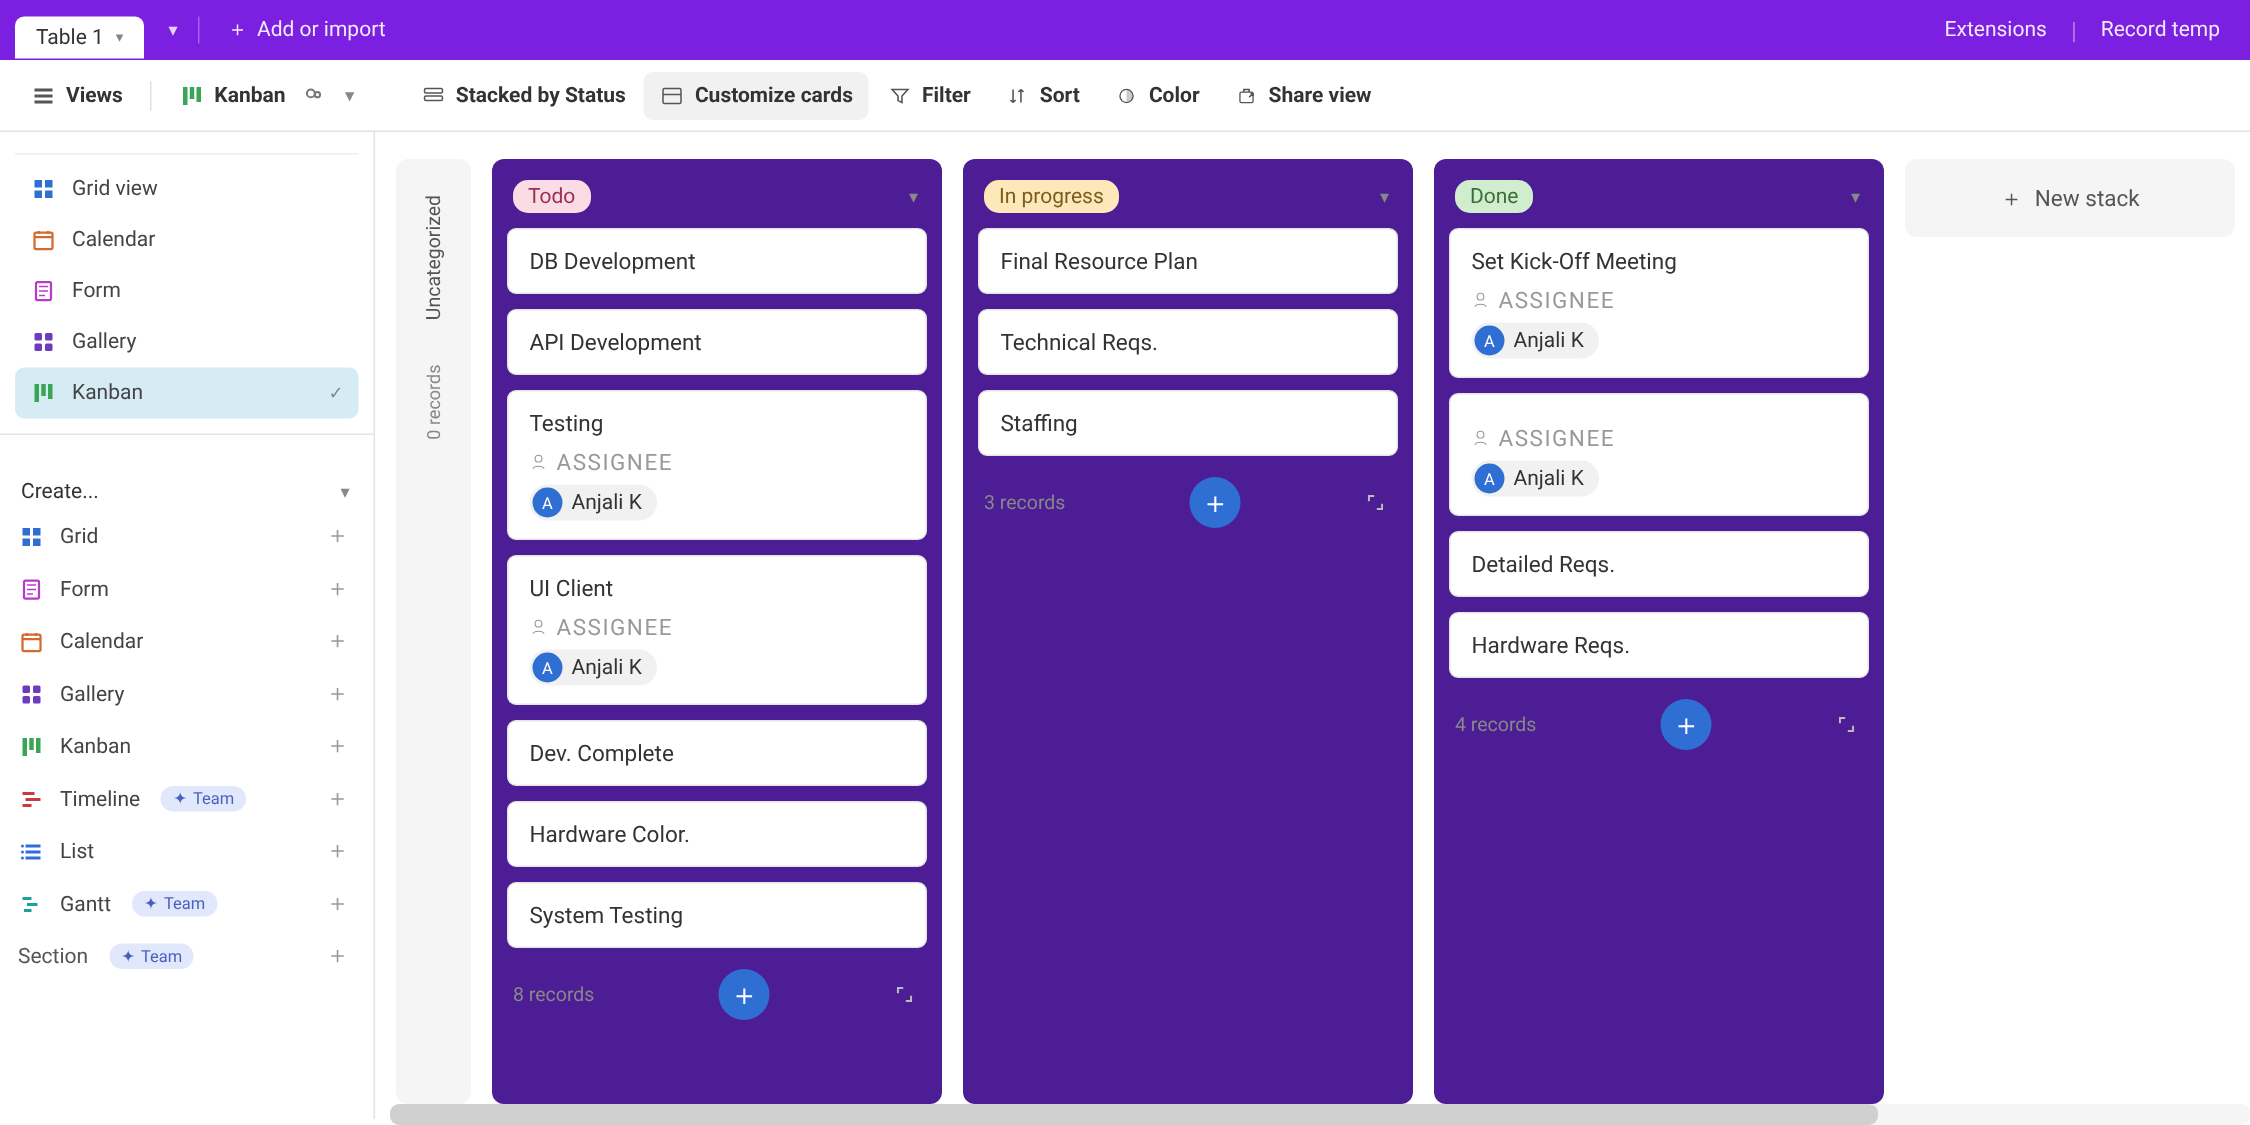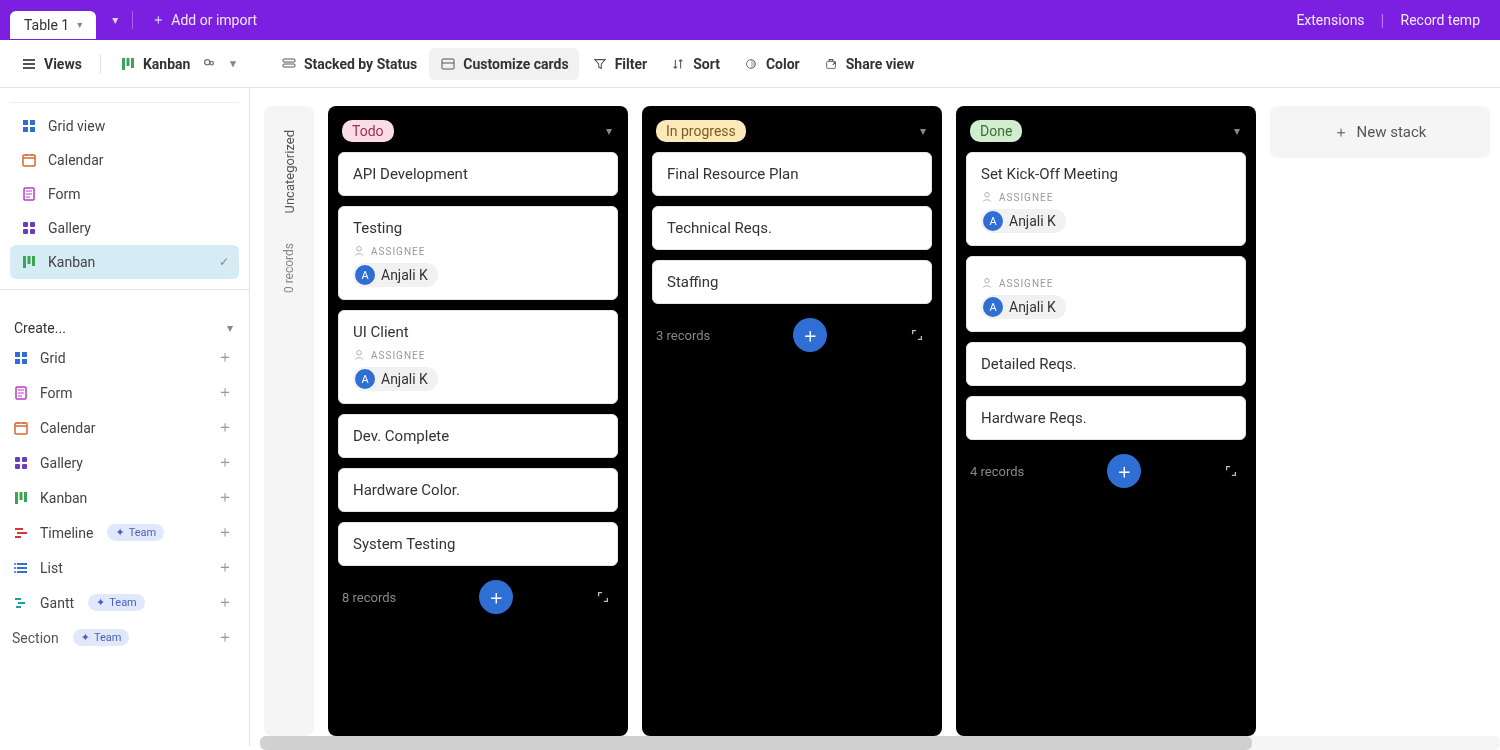--- a/index.html
+++ b/index.html
@@ -36,31 +36,31 @@
 .team-badge { background: #e2e8fb; color: #4a5fc1; font-size: 11px; padding: 2px 8px; border-radius: 10px; display:inline-flex; align-items:center; gap:4px; margin-left: 4px;}
 .ico { width: 18px; height: 18px; display:inline-flex; align-items:center; justify-content:center; flex-shrink:0; }
 
 
 .board { flex: 1; background: #fff; display: flex; gap: 14px; padding: 18px 10px 10px 14px; overflow-x: hidden; position: relative; }
 
 .uncat { width: 50px; background: #f5f5f5; border-radius: 8px; display:flex; flex-direction:column; align-items:center; justify-content:flex-start; padding: 24px 0; gap: 30px; }
 .uncat .vtxt { writing-mode: vertical-rl; transform: rotate(180deg); font-size: 13px; color: #555; }
 .uncat .vcnt { writing-mode: vertical-rl; transform: rotate(180deg); font-size: 12px; color: #888; }
 
-.stack { width: 300px; background: #000000; border-radius: 8px; padding: 10px; display:flex; flex-direction:column; max-height: 100%; }
+.stack { width: 300px; background: #4c1d95; border-radius: 8px; padding: 10px; display:flex; flex-direction:column; max-height: 100%; }
 .stack-header { display:flex; align-items:center; padding: 4px 6px 10px 4px; }
 .stack-title { font-size: 14px; padding: 3px 10px; border-radius: 10px; }
 .stack-title.todo { background: #fadce4; color: #9b2f54; }
 .stack-title.inprogress { background: #fce8b8; color: #7a5d1f; }
 .stack-title.done { background: #d0edcd; color: #3e6d3b; }
 .stack-chev { margin-left: auto; color: #888; font-size: 12px; cursor:pointer; }
 
 .cards { display:flex; flex-direction:column; gap: 10px; overflow-y: auto; }
 .card { background: #fff; border: 1px solid #e5e5e5; border-radius: 6px; padding: 12px 14px; font-size: 15px; color: #333; cursor:pointer; }
-.card .assignee-lbl { font-size: 10px; letter-spacing: 1px; color: #999; margin-top: 8px; display:flex; align-items:center; gap:6px;}
+.card .assignee-lbl { font-size: 15px; letter-spacing: 1px; color: #999; margin-top: 8px; display:flex; align-items:center; gap:6px;}
 .card .assignee-val { display:flex; align-items:center; gap:6px; margin-top:6px; font-size:14px; }
 .avatar { width: 20px; height: 20px; border-radius: 50%; background: #2f6fd4; color:#fff; display:inline-flex; align-items:center; justify-content:center; font-size:11px; }
 .chip { background:#f1f1f1; border-radius:12px; padding:2px 10px 2px 2px; display:inline-flex; align-items:center; gap:6px;}
 
 .stack-footer { display:flex; align-items:center; padding: 8px 4px 2px 4px; margin-top: 6px; font-size: 13px; color: #888; }
 .stack-footer .cnt { }
 .add-card { width: 34px; height: 34px; border-radius: 50%; background: #2f6fd4; color:#fff; display:inline-flex; align-items:center; justify-content:center; font-size:20px; margin: 0 auto; cursor:pointer;}
 .expand-ico { width: 18px; color:#bbb; cursor:pointer; }
 
 .newstack { min-width: 220px; height: 52px; background: #f5f5f5; border-radius: 8px; display:flex; align-items:center; justify-content:center; gap:8px; color:#555; font-size:15px; cursor:pointer; }
@@ -376,20 +376,23 @@
       <span class="vcnt">0 records</span>
     </div>
 
     <div id="stacks" style="display:flex;gap:14px;">
         <div class="stack">
     <div class="stack-header">
       <span class="stack-title todo">Todo</span>
       <span class="stack-chev">▾</span>
     </div>
     <div class="cards">
+            <div class="card">
+      <div>DB Development</div>
+            </div>
             <div class="card">
       <div>API Development</div>
             </div>
             <div class="card">
       <div>Testing</div>
               <div class="assignee-lbl">
           <svg width="12" height="12" viewBox="0 0 16 16">
                   <circle cx="8" cy="5" r="3" fill="none" stroke="#999"></circle>
                   <path d="M3 14c1-3 9-3 10 0" fill="none" stroke="#999"></path>
                 </svg>

